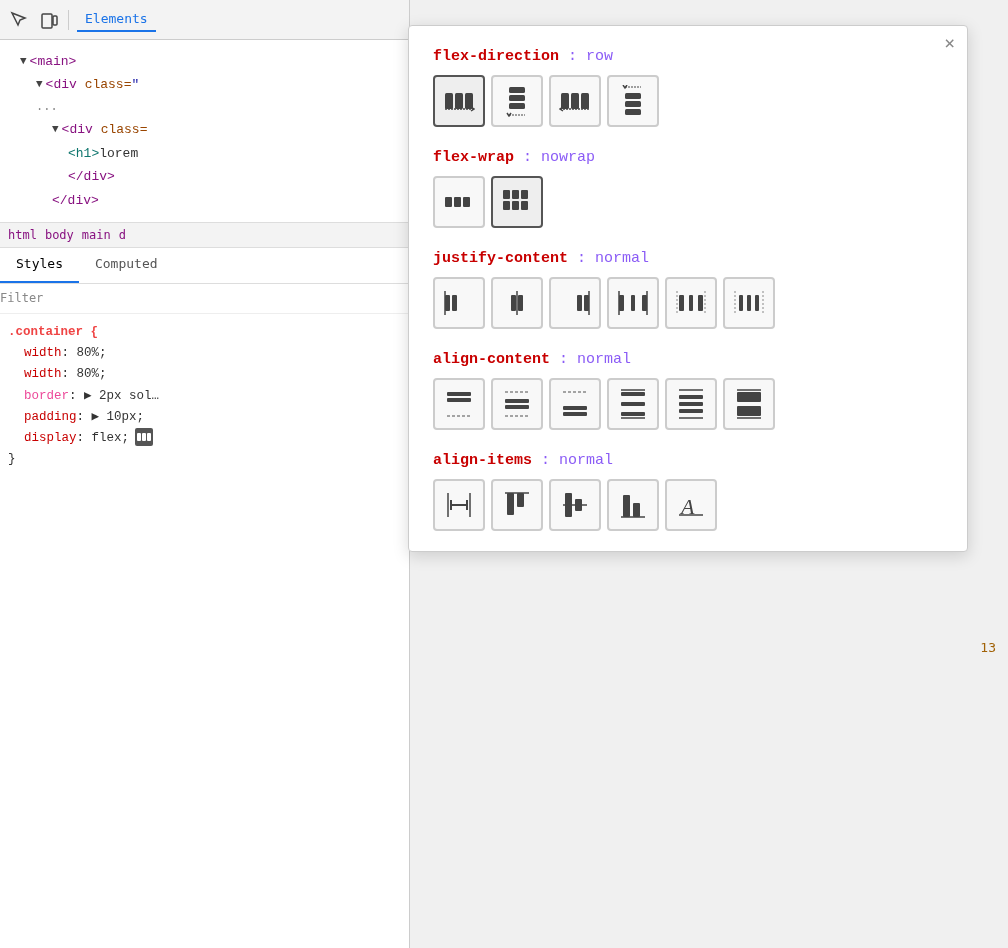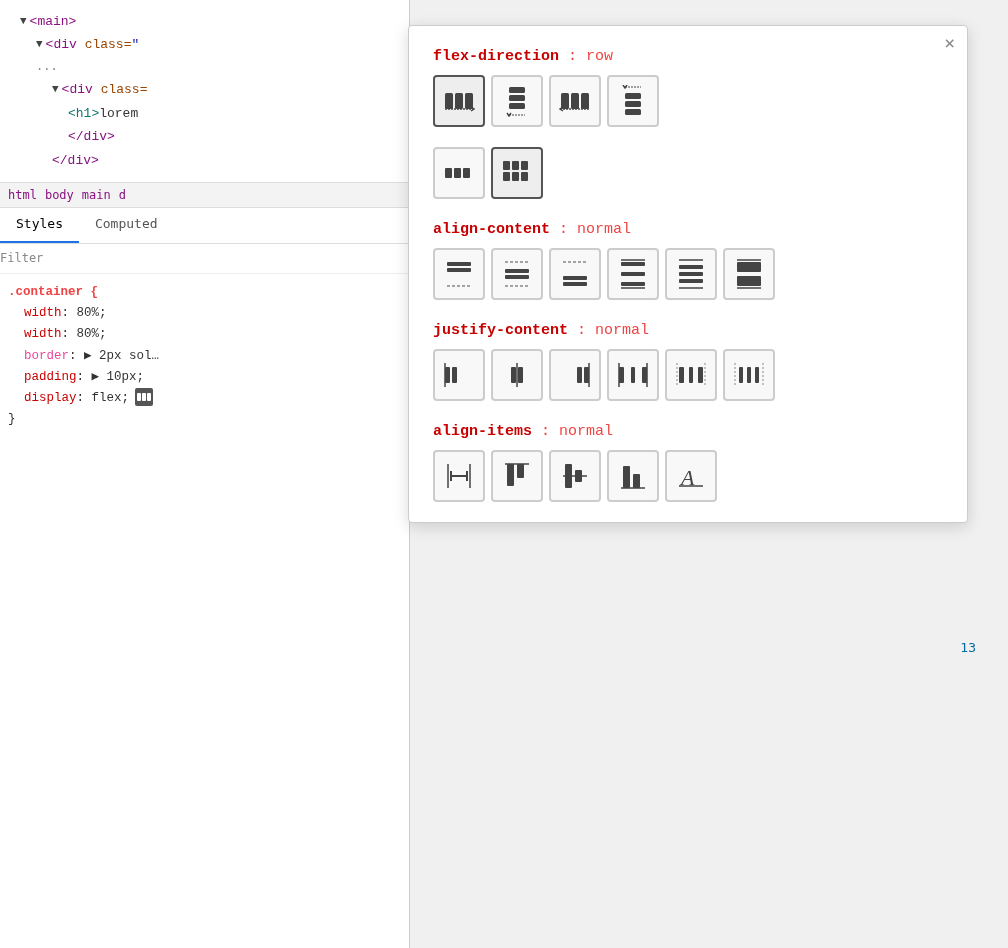--- a/index.html
+++ b/index.html
@@ -170,21 +170,21 @@
     .flex-prop-label {
       font-size: 15px;
       margin-bottom: 10px;
     }
     .flex-prop-name {
       color: #c80000;
       font-family: 'Courier New', monospace;
       font-weight: bold;
     }
     .flex-prop-value {
-      color: #ef4444;
+      color: #8b5cf6;
       font-family: 'Courier New', monospace;
     }
 
     .flex-buttons {
       display: flex;
       gap: 6px;
       flex-wrap: wrap;
     }
 
     .flex-btn {
@@ -217,20 +217,35 @@
       color: #888;
       cursor: pointer;
       line-height: 1;
     }
   </style>
 </head>
 <body>
 
 <div class="devtools-left">
 
+  <div class="toolbar">
+    <div class="toolbar-icon">
+      <svg width="18" height="18" viewBox="0 0 18 18" fill="none">
+        <path d="M2 2 L8 14 L10 9 L15 7 Z" stroke="#444" stroke-width="1.5" fill="none"></path>
+      </svg>
+    </div>
+    <div class="toolbar-icon">
+      <svg width="18" height="18" viewBox="0 0 18 18" fill="none">
+        <rect x="2" y="3" width="10" height="14" rx="1" stroke="#444" stroke-width="1.5" fill="none"></rect>
+        <rect x="13" y="5" width="4" height="9" rx="1" stroke="#444" stroke-width="1.5" fill="none"></rect>
+      </svg>
+    </div>
+    <div class="toolbar-divider"></div>
+    <div class="toolbar-tab active">Elements</div>
+  </div>
 
   <div class="html-tree">
     <div class="tree-line tree-indent-1">
       <span class="triangle">▼</span>
       <span style="color:#881280">&lt;main&gt;</span>
     </div>
     <div class="tree-line tree-indent-2">
       <span class="triangle">▼</span>
       <span style="color:#881280">&lt;div</span>
       <span style="color:#333">&nbsp;</span>
@@ -300,21 +315,21 @@
           <rect x="7" y="5" width="4" height="8" fill="#fff" rx="1"></rect>
           <rect x="12" y="5" width="4" height="8" fill="#fff" rx="1"></rect>
         </svg>
       </span>
     </div>
     <div class="css-brace">}</div>
   </div>
 
 </div>
 
-<div style="position:absolute;right:32px;top:640px;font-family:monospace;font-size:13px;color:#0369a1;z-index:5">13</div>
+<div style="position:absolute;right:12px;top:640px;font-family:monospace;font-size:13px;color:#a16207;z-index:5">13</div>
 
 <div class="flex-popup">
 
   <span class="popup-close">×</span>
 
   <div class="flex-section">
     <div class="flex-prop-label">
       <span class="flex-prop-name">flex-direction</span>
       <span class="flex-prop-value">: row</span>
     </div>
@@ -356,20 +371,24 @@
           <rect x="8" y="16" width="16" height="6" rx="1.5" fill="#444"></rect>
           <rect x="8" y="8" width="16" height="6" rx="1.5" fill="#444"></rect>
           <path d="M8 2 L24 2" stroke="#444" stroke-width="1" stroke-dasharray="2,1"></path>
           <path d="M10 4 L8 1 L6 4" stroke="#444" stroke-width="1.5" fill="none" transform="rotate(180,8,2)"></path>
         </svg>
       </div>
     </div>
   </div>
 
   <div class="flex-section">
+    <div class="flex-prop-label">
+      <span class="flex-prop-name">flex-wrap</span>
+      <span class="flex-prop-value">: nowrap</span>
+    </div>
     <div class="flex-buttons">
 
       <div class="flex-btn" title="nowrap">
         <svg viewBox="0 0 32 32" fill="none">
           <rect x="2" y="11" width="7" height="10" rx="1" fill="#444"></rect>
           <rect x="11" y="11" width="7" height="10" rx="1" fill="#444"></rect>
           <rect x="20" y="11" width="7" height="10" rx="1" fill="#444"></rect>
         </svg>
       </div>
 
@@ -381,20 +400,77 @@
           <rect x="2" y="15" width="7" height="9" rx="1" fill="#444"></rect>
           <rect x="11" y="15" width="7" height="9" rx="1" fill="#444"></rect>
           <rect x="20" y="15" width="7" height="9" rx="1" fill="#444"></rect>
         </svg>
       </div>
     </div>
   </div>
 
   <div class="flex-section">
     <div class="flex-prop-label">
+      <span class="flex-prop-name">justify-content</span>
+      <span class="flex-prop-value">: normal</span>
+    </div>
+    <div class="flex-buttons">
+      <div class="flex-btn">
+        <svg viewBox="0 0 32 32" fill="none">
+          <rect x="2" y="8" width="5" height="16" rx="1" fill="#444"></rect>
+          <rect x="9" y="8" width="5" height="16" rx="1" fill="#444"></rect>
+          <line x1="2" y1="4" x2="2" y2="28" stroke="#444" stroke-width="1.5"></line>
+        </svg>
+      </div>
+      <div class="flex-btn">
+        <svg viewBox="0 0 32 32" fill="none">
+          <rect x="10" y="8" width="5" height="16" rx="1" fill="#444"></rect>
+          <rect x="17" y="8" width="5" height="16" rx="1" fill="#444"></rect>
+          <line x1="16" y1="4" x2="16" y2="28" stroke="#444" stroke-width="1.5"></line>
+        </svg>
+      </div>
+      <div class="flex-btn">
+        <svg viewBox="0 0 32 32" fill="none">
+          <rect x="18" y="8" width="5" height="16" rx="1" fill="#444"></rect>
+          <rect x="25" y="8" width="5" height="16" rx="1" fill="#444"></rect>
+          <line x1="30" y1="4" x2="30" y2="28" stroke="#444" stroke-width="1.5"></line>
+        </svg>
+      </div>
+      <div class="flex-btn">
+        <svg viewBox="0 0 32 32" fill="none">
+          <rect x="2" y="8" width="5" height="16" rx="1" fill="#444"></rect>
+          <rect x="14" y="8" width="4" height="16" rx="1" fill="#444"></rect>
+          <rect x="25" y="8" width="5" height="16" rx="1" fill="#444"></rect>
+          <line x1="2" y1="4" x2="2" y2="28" stroke="#444" stroke-width="1.5"></line>
+          <line x1="30" y1="4" x2="30" y2="28" stroke="#444" stroke-width="1.5"></line>
+        </svg>
+      </div>
+      <div class="flex-btn">
+        <svg viewBox="0 0 32 32" fill="none">
+          <rect x="4" y="8" width="5" height="16" rx="1" fill="#444"></rect>
+          <rect x="14" y="8" width="4" height="16" rx="1" fill="#444"></rect>
+          <rect x="23" y="8" width="5" height="16" rx="1" fill="#444"></rect>
+          <line x1="2" y1="4" x2="2" y2="28" stroke="#888" stroke-width="1" stroke-dasharray="2,2"></line>
+          <line x1="30" y1="4" x2="30" y2="28" stroke="#888" stroke-width="1" stroke-dasharray="2,2"></line>
+        </svg>
+      </div>
+      <div class="flex-btn">
+        <svg viewBox="0 0 32 32" fill="none">
+          <rect x="6" y="8" width="4" height="16" rx="1" fill="#444"></rect>
+          <rect x="14" y="8" width="4" height="16" rx="1" fill="#444"></rect>
+          <rect x="22" y="8" width="4" height="16" rx="1" fill="#444"></rect>
+          <line x1="2" y1="4" x2="2" y2="28" stroke="#888" stroke-width="1" stroke-dasharray="2,2"></line>
+          <line x1="30" y1="4" x2="30" y2="28" stroke="#888" stroke-width="1" stroke-dasharray="2,2"></line>
+        </svg>
+      </div>
+    </div>
+  </div>
+
+  <div class="flex-section">
+    <div class="flex-prop-label">
       <span class="flex-prop-name">align-content</span>
       <span class="flex-prop-value">: normal</span>
     </div>
     <div class="flex-buttons">
       <div class="flex-btn">
         <svg viewBox="0 0 32 32" fill="none">
           <rect x="4" y="4" width="24" height="4" rx="1" fill="#444"></rect>
           <rect x="4" y="10" width="24" height="4" rx="1" fill="#444"></rect>
           <line x1="4" y1="28" x2="28" y2="28" stroke="#888" stroke-width="1.5" stroke-dasharray="3,2"></line>
         </svg>
@@ -438,77 +514,20 @@
           <rect x="4" y="18" width="24" height="10" rx="1" fill="#444"></rect>
           <line x1="4" y1="2" x2="28" y2="2" stroke="#444" stroke-width="1.5"></line>
           <line x1="4" y1="30" x2="28" y2="30" stroke="#444" stroke-width="1.5"></line>
         </svg>
       </div>
     </div>
   </div>
 
   <div class="flex-section">
     <div class="flex-prop-label">
-      <span class="flex-prop-name">justify-content</span>
-      <span class="flex-prop-value">: normal</span>
-    </div>
-    <div class="flex-buttons">
-      <div class="flex-btn">
-        <svg viewBox="0 0 32 32" fill="none">
-          <rect x="2" y="8" width="5" height="16" rx="1" fill="#444"></rect>
-          <rect x="9" y="8" width="5" height="16" rx="1" fill="#444"></rect>
-          <line x1="2" y1="4" x2="2" y2="28" stroke="#444" stroke-width="1.5"></line>
-        </svg>
-      </div>
-      <div class="flex-btn">
-        <svg viewBox="0 0 32 32" fill="none">
-          <rect x="10" y="8" width="5" height="16" rx="1" fill="#444"></rect>
-          <rect x="17" y="8" width="5" height="16" rx="1" fill="#444"></rect>
-          <line x1="16" y1="4" x2="16" y2="28" stroke="#444" stroke-width="1.5"></line>
-        </svg>
-      </div>
-      <div class="flex-btn">
-        <svg viewBox="0 0 32 32" fill="none">
-          <rect x="18" y="8" width="5" height="16" rx="1" fill="#444"></rect>
-          <rect x="25" y="8" width="5" height="16" rx="1" fill="#444"></rect>
-          <line x1="30" y1="4" x2="30" y2="28" stroke="#444" stroke-width="1.5"></line>
-        </svg>
-      </div>
-      <div class="flex-btn">
-        <svg viewBox="0 0 32 32" fill="none">
-          <rect x="2" y="8" width="5" height="16" rx="1" fill="#444"></rect>
-          <rect x="14" y="8" width="4" height="16" rx="1" fill="#444"></rect>
-          <rect x="25" y="8" width="5" height="16" rx="1" fill="#444"></rect>
-          <line x1="2" y1="4" x2="2" y2="28" stroke="#444" stroke-width="1.5"></line>
-          <line x1="30" y1="4" x2="30" y2="28" stroke="#444" stroke-width="1.5"></line>
-        </svg>
-      </div>
-      <div class="flex-btn">
-        <svg viewBox="0 0 32 32" fill="none">
-          <rect x="4" y="8" width="5" height="16" rx="1" fill="#444"></rect>
-          <rect x="14" y="8" width="4" height="16" rx="1" fill="#444"></rect>
-          <rect x="23" y="8" width="5" height="16" rx="1" fill="#444"></rect>
-          <line x1="2" y1="4" x2="2" y2="28" stroke="#888" stroke-width="1" stroke-dasharray="2,2"></line>
-          <line x1="30" y1="4" x2="30" y2="28" stroke="#888" stroke-width="1" stroke-dasharray="2,2"></line>
-        </svg>
-      </div>
-      <div class="flex-btn">
-        <svg viewBox="0 0 32 32" fill="none">
-          <rect x="6" y="8" width="4" height="16" rx="1" fill="#444"></rect>
-          <rect x="14" y="8" width="4" height="16" rx="1" fill="#444"></rect>
-          <rect x="22" y="8" width="4" height="16" rx="1" fill="#444"></rect>
-          <line x1="2" y1="4" x2="2" y2="28" stroke="#888" stroke-width="1" stroke-dasharray="2,2"></line>
-          <line x1="30" y1="4" x2="30" y2="28" stroke="#888" stroke-width="1" stroke-dasharray="2,2"></line>
-        </svg>
-      </div>
-    </div>
-  </div>
-
-  <div class="flex-section">
-    <div class="flex-prop-label">
       <span class="flex-prop-name">align-items</span>
       <span class="flex-prop-value">: normal</span>
     </div>
     <div class="flex-buttons">
       <div class="flex-btn">
         <svg viewBox="0 0 32 32" fill="none">
 
           <line x1="5" y1="4" x2="5" y2="28" stroke="#444" stroke-width="1.5"></line>
           <line x1="27" y1="4" x2="27" y2="28" stroke="#444" stroke-width="1.5"></line>
           <path d="M8 16 L24 16" stroke="#444" stroke-width="2"></path>

